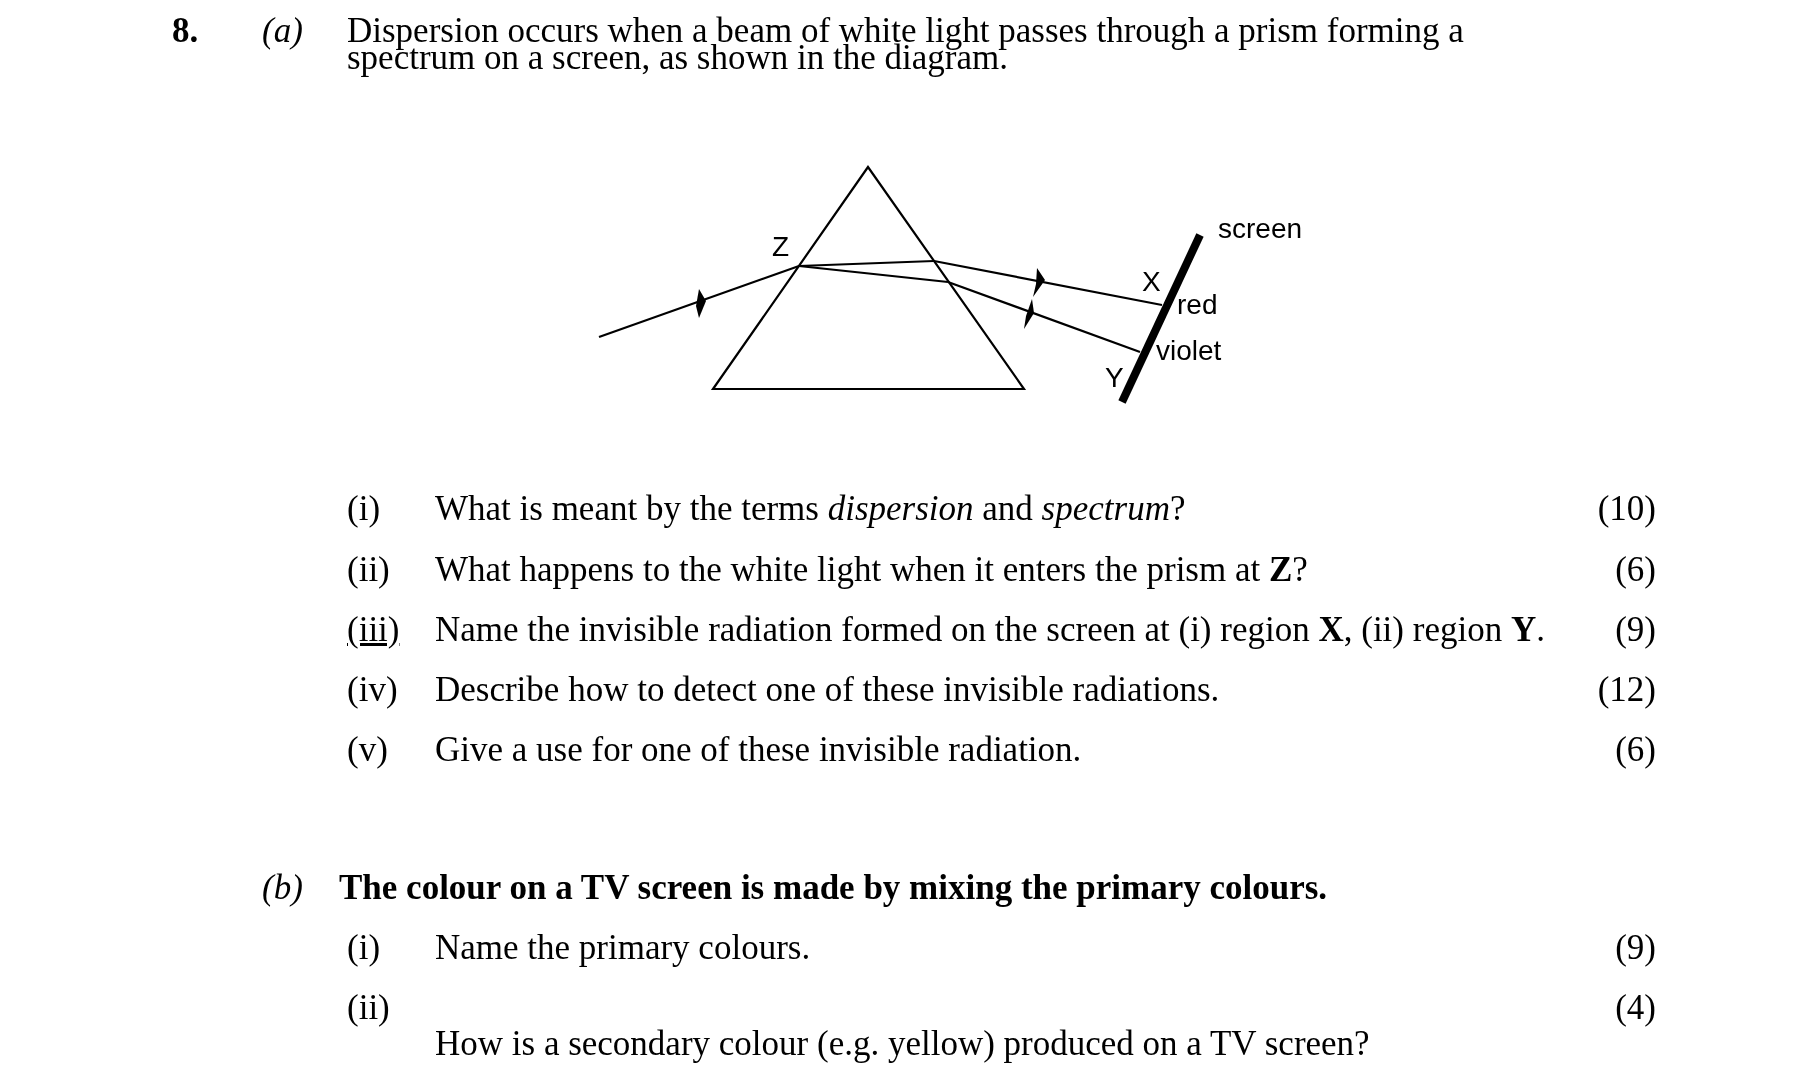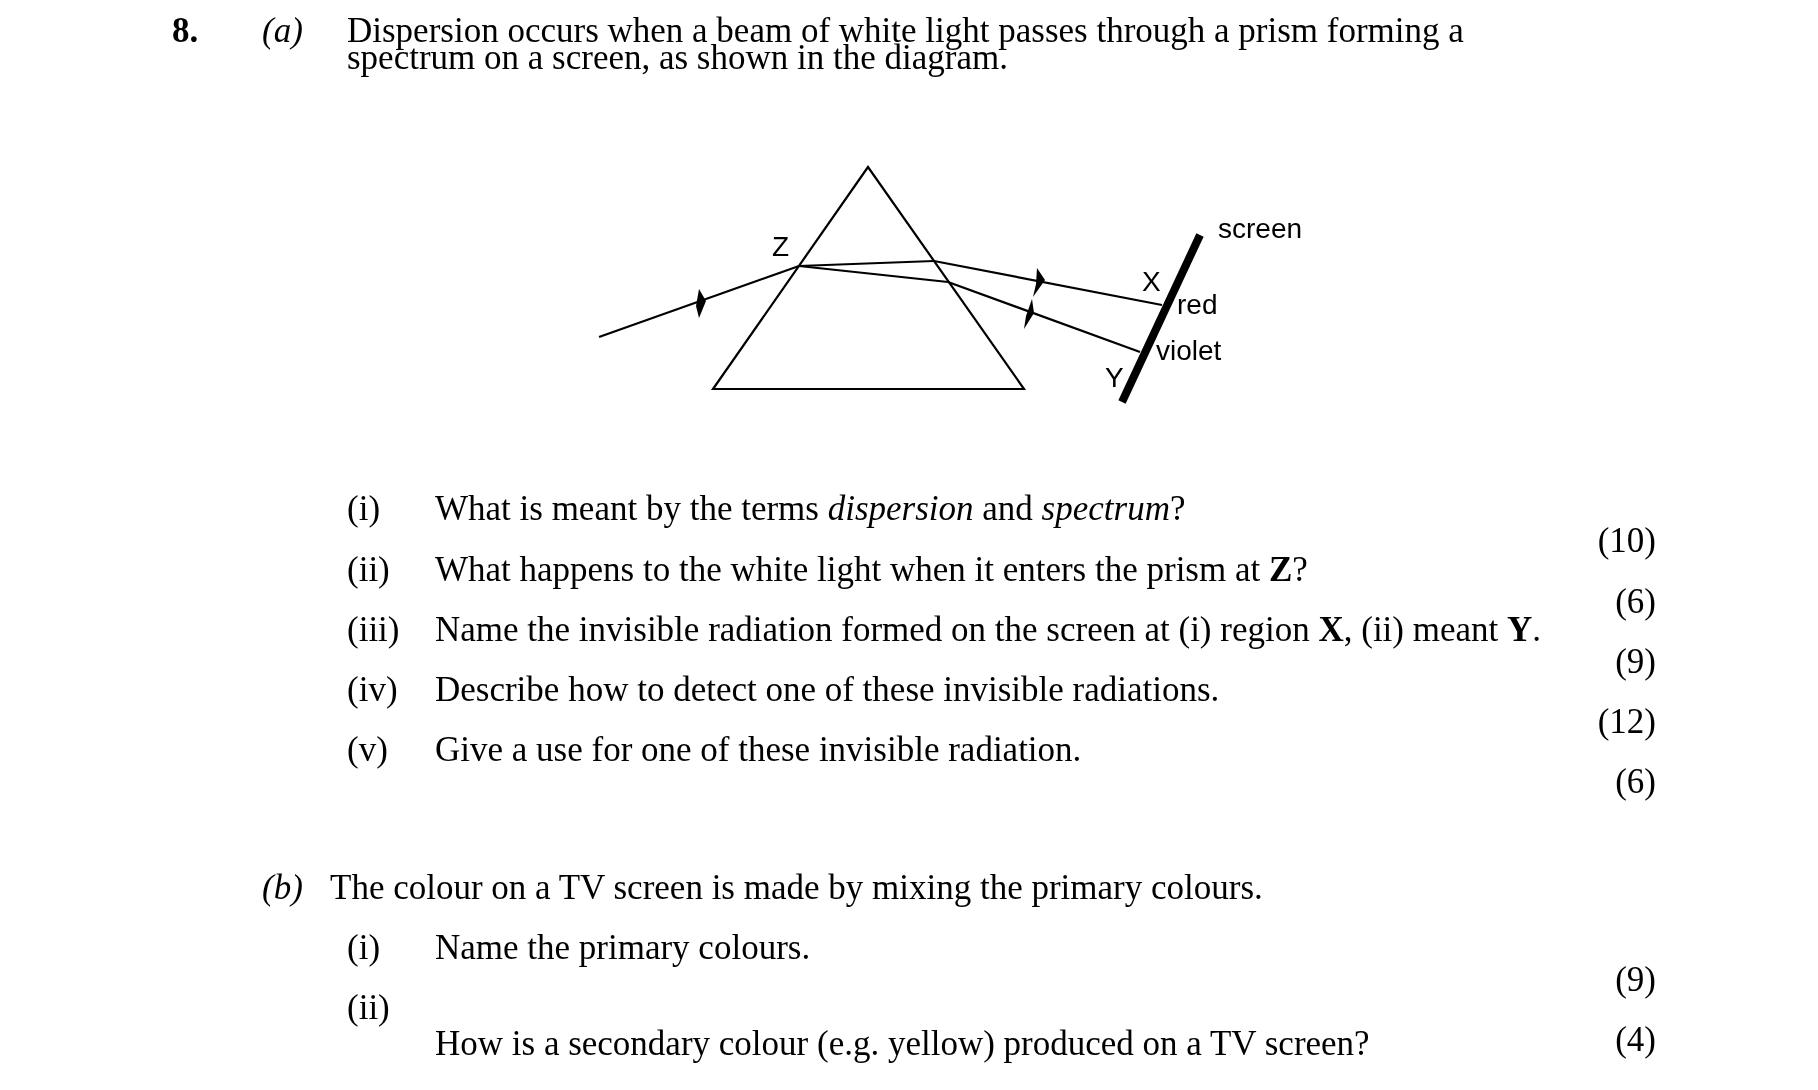--- a/index.html
+++ b/index.html
@@ -1,21 +1,21 @@
 <!DOCTYPE html>
 <html><head>
   <meta charset="utf-8">
   <style>
     html, body { margin: 0; padding: 0; background: #ffffff; }
     body { width: 1818px; height: 1090px; position: relative; overflow: hidden;
            font-family: "Liberation Serif", "DejaVu Serif", serif; color: #000; }
     .t { position: absolute; white-space: nowrap; font-size: 35px; line-height: 1; }
     .qnum { font-weight: bold; }
     .part { font-style: italic; }
-    .mark { position: absolute; white-space: nowrap; font-size: 35px; line-height: 1; text-align: right; width: 120px; margin-top: 32px; }
+    .mark { position: absolute; white-space: nowrap; font-size: 35px; line-height: 1; text-align: right; width: 120px; }
     .i { font-style: italic; text-align: right; }
     .b { font-weight: bold; }
     svg { position: absolute; left: 0; top: 0; }
     .lbl { font-family: "Liberation Sans", "DejaVu Sans", sans-serif; font-size: 28px; fill: #000; }
   </style>
 </head>
 <body>
 
 <div class="t qnum" style="left:172px; top:13px;">8.</div>
 <div class="t part" style="left:262px; top:13px;">(a)</div>
@@ -53,38 +53,38 @@
     <span>What is meant by the terms </span><span class="i">dispersion</span><span> and </span><span class="i">spectrum</span><span>?</span>
   </div>
   <div class="mark" style="left:1536px; top:491px;">(10)</div>
 
   <div class="t" style="left:347px; top:552px;">(ii)</div>
   <div class="t" style="left:435px; top:552px;">
     <span>What happens to the white light when it enters the prism at </span><span class="b">Z</span><span>?</span>
   </div>
   <div class="mark" style="left:1536px; top:552px;">(6)</div>
 
-  <div class="t" style="left:347px; top:612px;">(iii)</div>
+  <div class="t" style="left:347px; top:612px;text-decoration:underline;">(iii)</div>
   <div class="t" style="left:435px; top:612px;">
-    <span>Name the invisible radiation formed on the screen at (i) region </span><span class="b">X</span><span>, (ii) meant </span><span class="b">Y</span><span>.</span>
+    <span>Name the invisible radiation formed on the screen at (i) region </span><span class="b">X</span><span>, (ii) region </span><span class="b">Y</span><span>.</span>
   </div>
   <div class="mark" style="left:1536px; top:612px;">(9)</div>
 
   <div class="t" style="left:347px; top:672px;font-family:Liberation Serif, serif;">(iv)</div>
   <div class="t" style="left:435px; top:672px;">Describe how to detect one of these invisible radiations.</div>
   <div class="mark" style="left:1536px; top:672px;">(12)</div>
 
   <div class="t" style="left:347px; top:732px;">(v)</div>
   <div class="t" style="left:435px; top:732px;">Give a use for one of these invisible radiation.</div>
   <div class="mark" style="left:1536px; top:732px;">(6)</div>
 </div>
 
 <div>
   <div class="t part" style="left:262px; top:870px;">(b)</div>
-  <div class="t" style="left:330px; top:870px;">The colour on a TV screen is made by mixing the primary colours.</div>
+  <div class="t" style="left:339px; top:870px;font-weight:bold;">The colour on a TV screen is made by mixing the primary colours.</div>
 
   <div class="t" style="left:347px; top:930px;">(i)</div>
   <div class="t" style="left:435px; top:930px;">Name the primary colours.</div>
   <div class="mark" style="left:1536px; top:930px;">(9)</div>
 
   <div class="t" style="left:347px; top:990px;">(ii)</div>
   <div class="t" style="left:435px; top:1026px;">How is a secondary colour (e.g. yellow) produced on a TV screen?</div>
   <div class="mark" style="left:1536px; top:990px;">(4)</div>
 </div>
 

